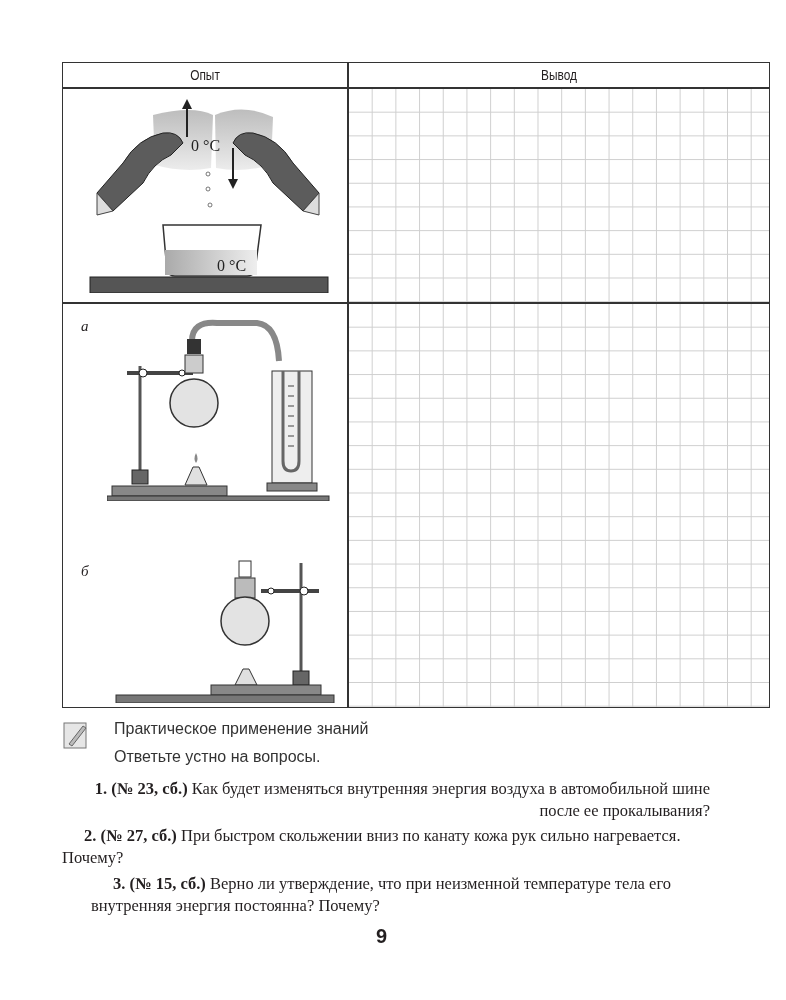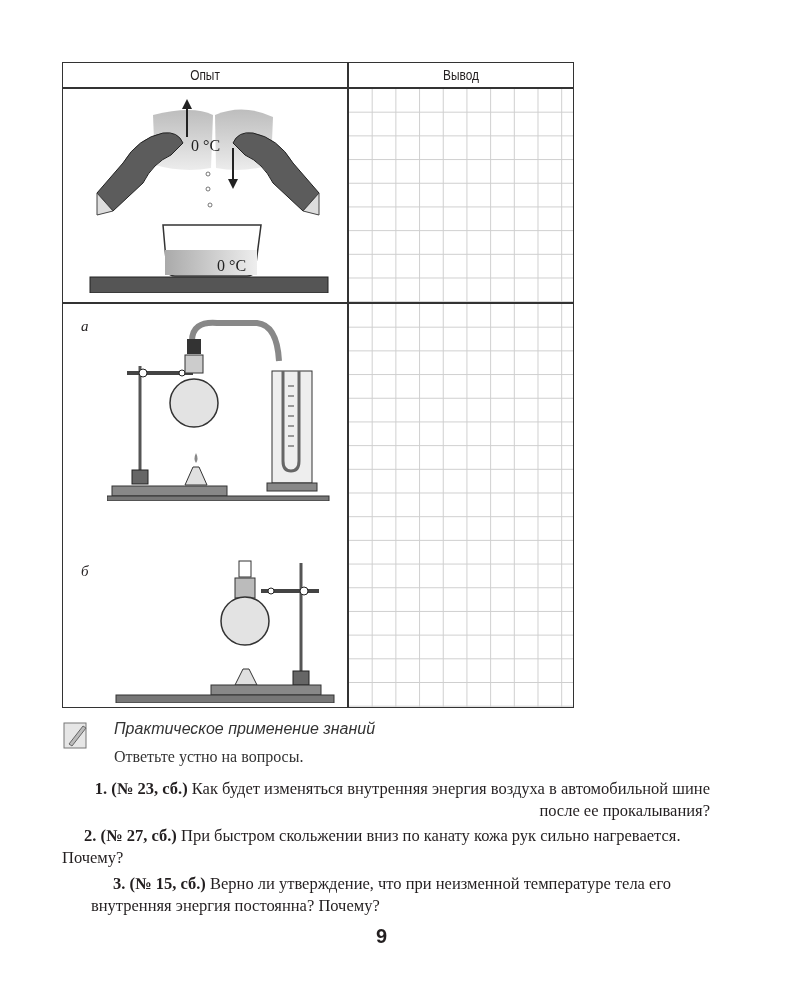--- a/index.html
+++ b/index.html
@@ -1,26 +1,26 @@
 <!DOCTYPE html>
 <html><head>
 <meta charset="utf-8">
 <style>
   html,body{margin:0;padding:0;background:#fff;}
   body{width:786px;height:1000px;position:relative;overflow:hidden;font-family:"Liberation Serif",serif;color:#231f20;}
-  .table{position:absolute;left:62px;top:62px;width:512px;height:646px;border:1.5px solid #333;box-sizing:border-box;}
+  .table{position:absolute;left:62px;top:62px;width:708px;height:646px;border:1.5px solid #333;box-sizing:border-box;}
   .hdr{position:absolute;top:0;height:25px;line-height:25px;text-align:center;font-family:"Liberation Sans",sans-serif;font-size:14px;transform:scaleX(0.85);}
   .vline{position:absolute;top:0;bottom:0;left:284px;width:1.5px;background:#333;}
   .hline{position:absolute;left:0;right:0;height:1.5px;background:#333;}
   .grid{position:absolute;left:286px;right:0;background-image:linear-gradient(to right,#cfcfcf 1px,transparent 1px),linear-gradient(to bottom,#cfcfcf 1px,transparent 1px);background-size:23.7px 23.7px;background-position:-1px -1px;}
   .fig{position:absolute;}
   .label-it{position:absolute;font-style:italic;font-size:15px;font-family:"Liberation Serif",serif;}
   .note-icon{position:absolute;left:63px;top:720px;width:26px;height:30px;}
-  .section{position:absolute;left:114px;top:720px;font-family:"Liberation Sans",sans-serif;font-style:italic;font-size:16px;color:#333;}
-  .instr{position:absolute;left:114px;top:748px;font-family:Liberation Serif, serif;font-size:16px;color:#333;}
+  .section{position:absolute;left:114px;top:720px;font-family:"Liberation Sans",sans-serif;font-size:16px;color:#333;}
+  .instr{position:absolute;left:114px;top:748px;font-family:Liberation Sans, sans-serif;font-size:16px;color:#333;}
   .q{position:absolute;left:62px;width:648px;font-size:16.5px;line-height:22px;text-indent:22px;}
   .q b{font-weight:bold;}
   .pagenum{position:absolute;left:376px;top:925px;font-family:"Liberation Sans",sans-serif;font-weight:bold;font-size:20px;}
 </style>
 </head>
 <body>
 
 <div class="table">
   <div class="hdr" style="left:0;width:284px;">Опыт</div>
   <div class="hdr" style="left:286px;right:0;">Вывод</div>

